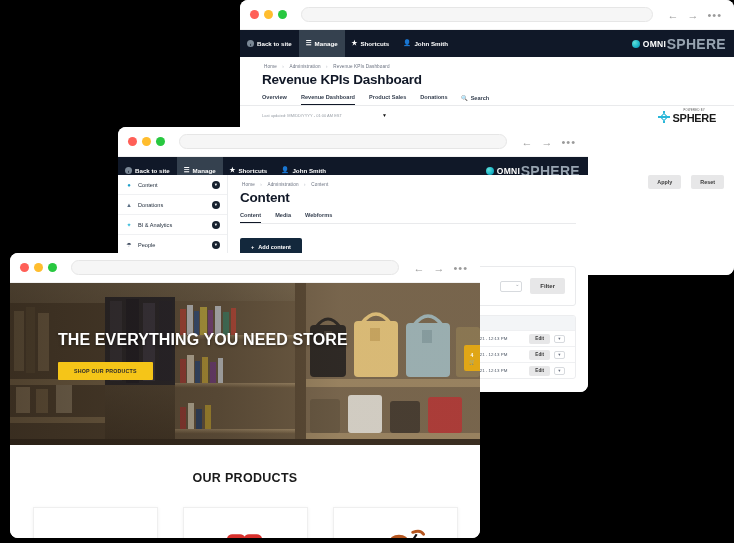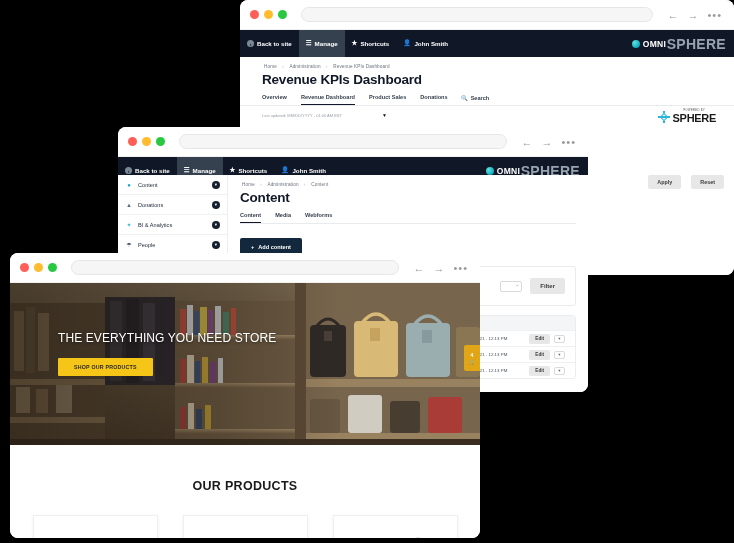--- a/index.html
+++ b/index.html
@@ -107,29 +107,29 @@
   .editbtn { background:#e7e7e8; color:#3b3b3b; font-size:4.6px; font-weight:bold; padding:2.5px 6px; border-radius:2px; }
   .editcaret { width:11px; height:8px; border:1px solid #d7dade; border-radius:2px;
                font-size:4.5px; color:#6b7280; display:flex; align-items:center; justify-content:center; }
 
   
   #win-store { left: 10px; top: 253px; width: 470px; height: 285px; }
   .hero { position:relative; height:162px; overflow:hidden; background:#6b5a46; }
   .hero-photo { position:absolute; inset:0; }
   .hero-overlay { position:absolute; inset:0; background:linear-gradient(90deg, rgba(30,22,14,.55) 0%, rgba(30,22,14,.30) 45%, rgba(30,22,14,.04) 70%); }
   .hero-copy { position:absolute; left:48px; top:48px; color:#fff; }
-  .hero-h1 { font-size:12px; font-weight:normal; letter-spacing:.1px; text-shadow:0 1px 3px rgba(0,0,0,.5); }
+  .hero-h1 { font-size:16px; font-weight:bold; letter-spacing:.1px; text-shadow:0 1px 3px rgba(0,0,0,.5); }
   .hero-p { font-size:8.5px; margin-top:8px; color:#f2efe9; text-shadow:0 1px 3px rgba(0,0,0,.55); }
   .hero-btn { margin-top:13px; display:inline-block; background:#f5c518; color:#2a2a2a;
               font-size:5.3px; font-weight:bold; letter-spacing:.2px; padding:6px 16px; border-radius:1px; }
   .cartwidget { position:absolute; right:0; top:62px; width:16px; height:26px; background:#e0a616;
                 display:flex; flex-direction:column; align-items:center; justify-content:center; gap:1px;
                 color:#fff; font-size:5px; font-weight:bold; border-radius:2px 0 0 2px; }
   .products { background:#fff; padding-top:26px; text-align:center; }
-  .prod-h2 { font-size:12.5px; font-weight:bold; color:#1a1a1a; letter-spacing:.3px;margin-top:8px; }
+  .prod-h2 { font-size:12.5px; font-weight:bold; color:#1a1a1a; letter-spacing:.3px; }
   .prod-grid { display:flex; gap:25px; justify-content:center; margin-top:22px; }
   .prod-card { width:125px; height:78px; background:#fff; border:1px solid #efefef;
                box-shadow:0 1px 4px rgba(0,0,0,.06); display:flex; align-items:flex-end;
                justify-content:center; overflow:hidden; }
 </style>
 </head>
 <body>
 
 <div class="stage">
 

